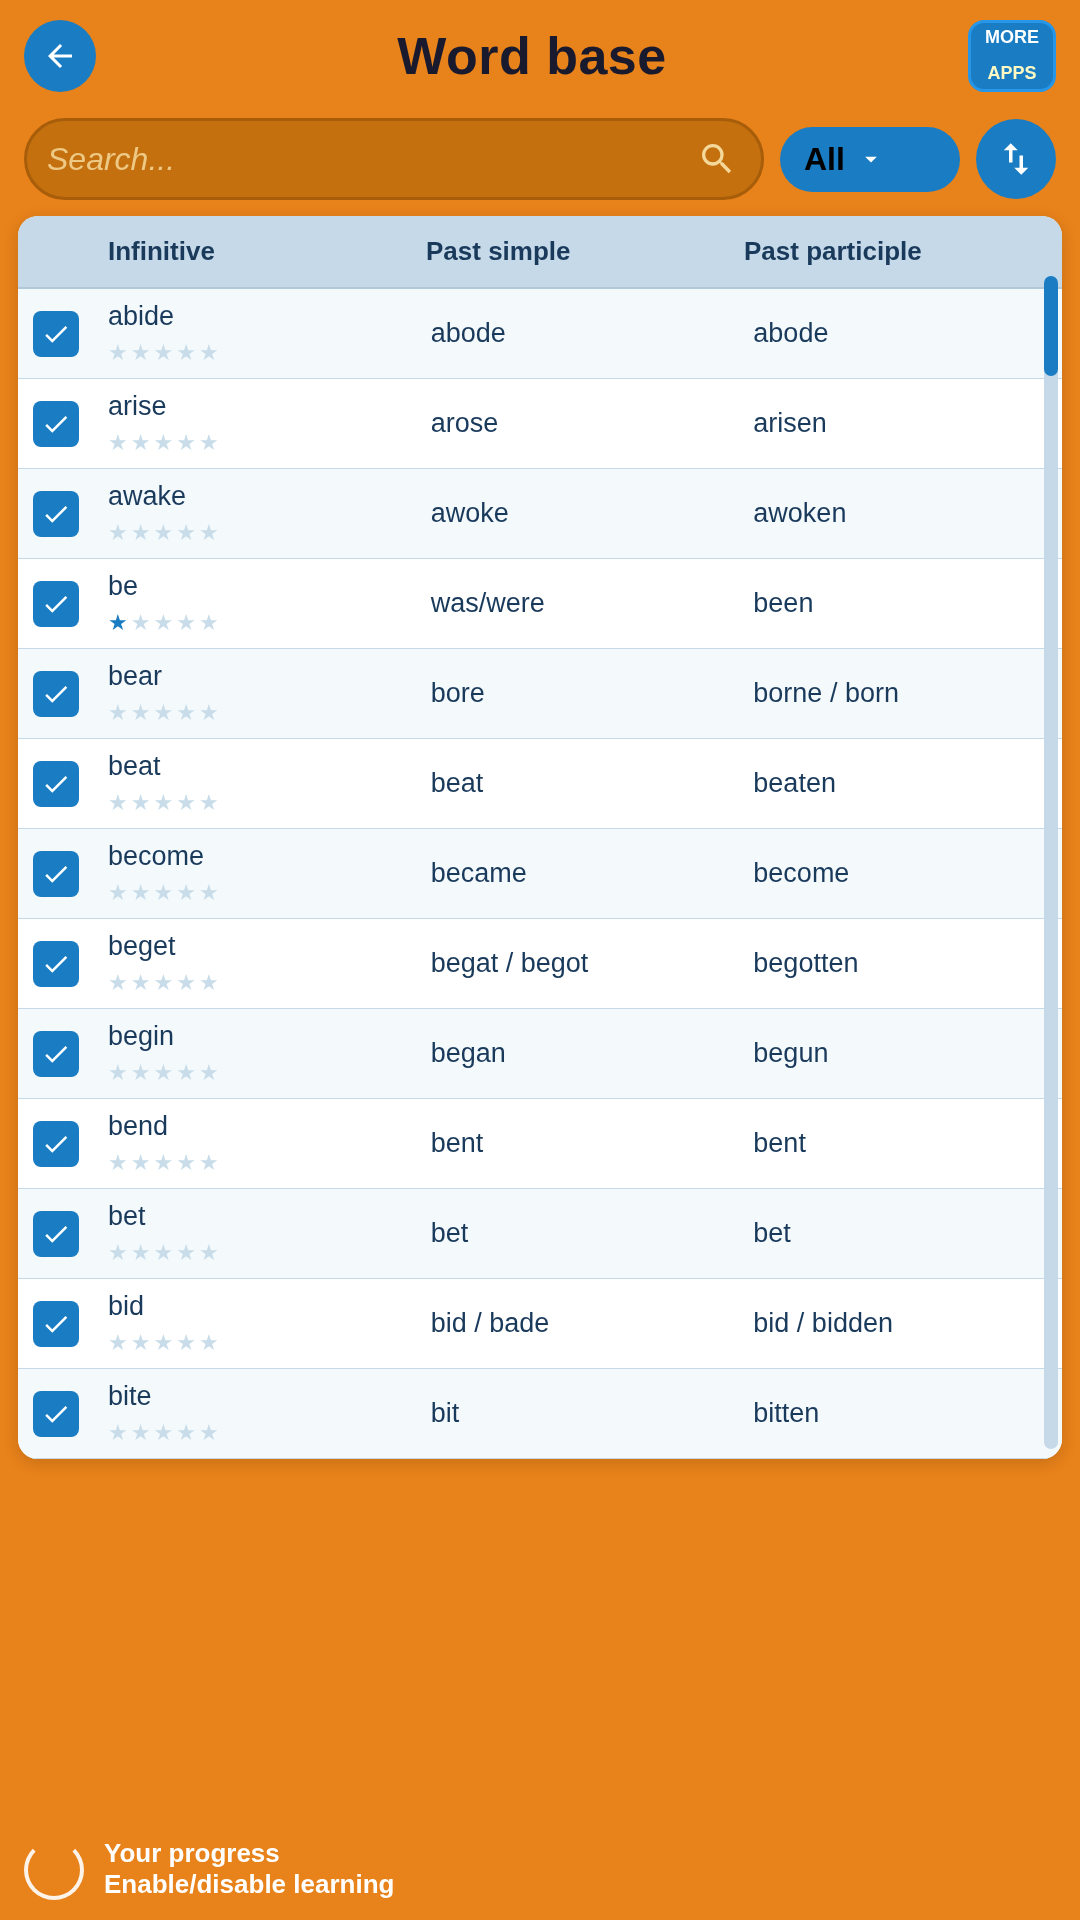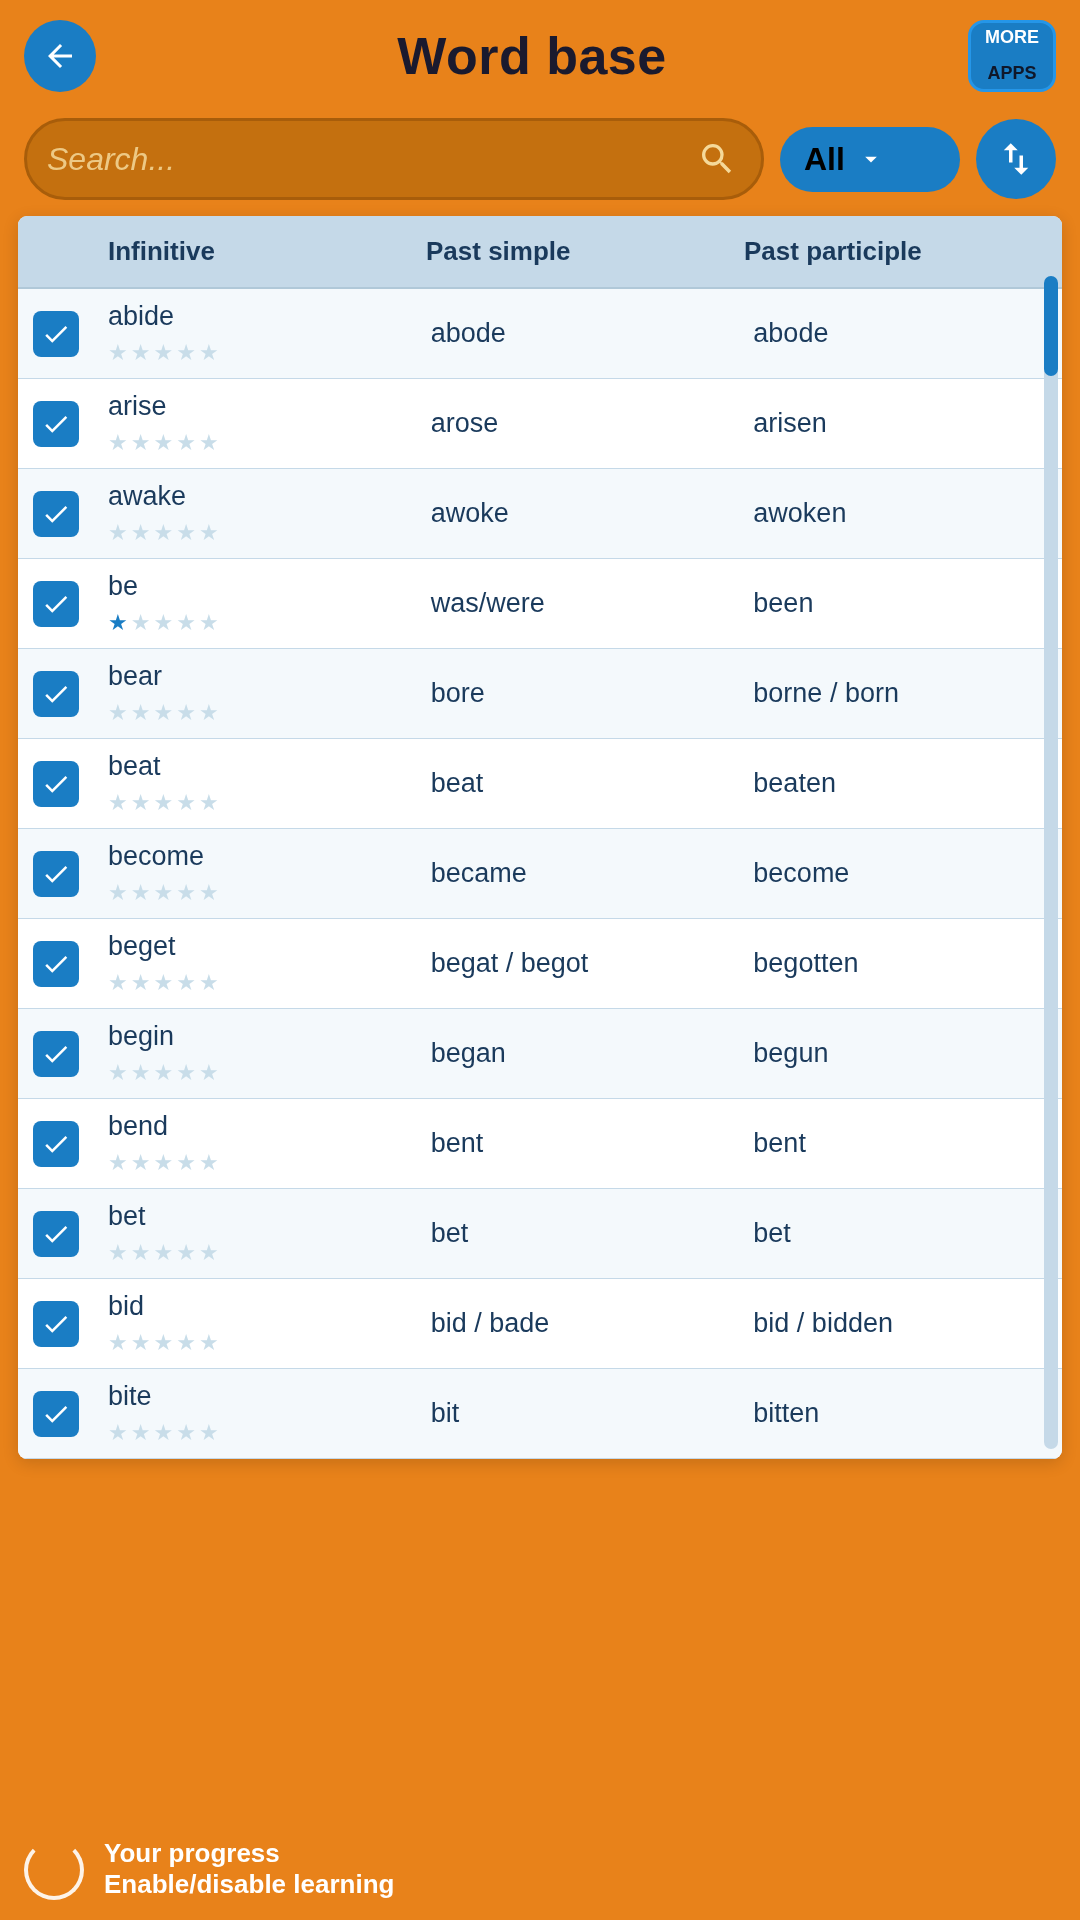--- a/index.html
+++ b/index.html
@@ -61,21 +61,21 @@
     .more-apps-btn .more-text {
       font-size: 18px;
       font-weight: 900;
       color: white;
       line-height: 1.1;
       text-transform: uppercase;
     }
     .more-apps-btn .apps-text {
       font-size: 18px;
       font-weight: 900;
-      color: #0f172a;
+      color: #fef9c3;
       line-height: 1.1;
       text-transform: uppercase;
     }
 
     
     .search-row {
       display: flex;
       align-items: center;
       gap: 16px;
       padding: 10px 24px 16px;
@@ -153,21 +153,21 @@
     .sort-btn svg {
       width: 42px;
       height: 42px;
       fill: white;
     }
 
     
     .table-container {
       margin: 0 18px 90px;
       background: #eaf2f8;
-      border-radius: 9px;
+      border-radius: 20px;
       overflow: hidden;
       box-shadow: 0 4px 16px rgba(0,0,0,0.15);
       position: relative;
     }
 
     .table-header {
       display: grid;
       grid-template-columns: 76px 1fr 1fr 1fr 14px;
       background: #c5d9e8;
       border-bottom: 2px solid #b0c8d8;

